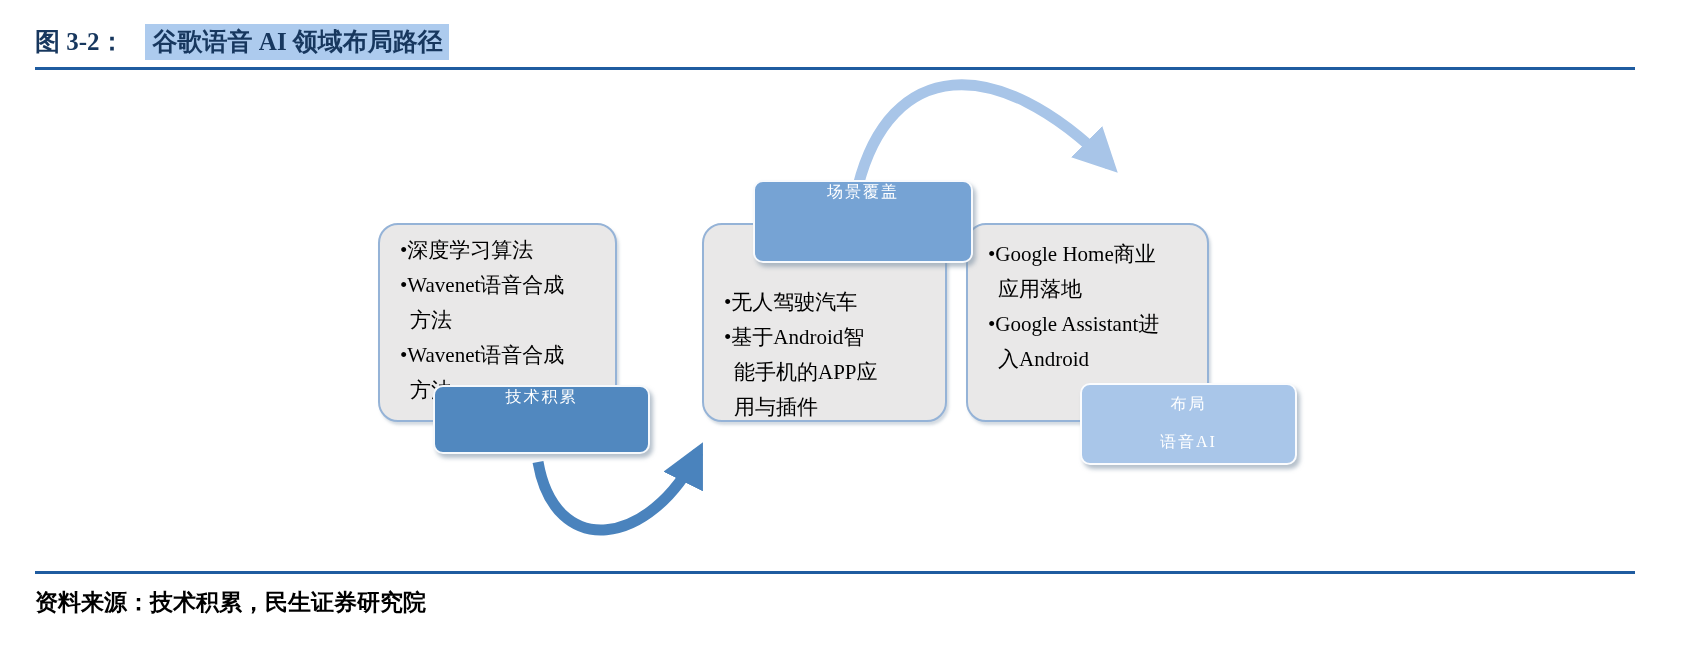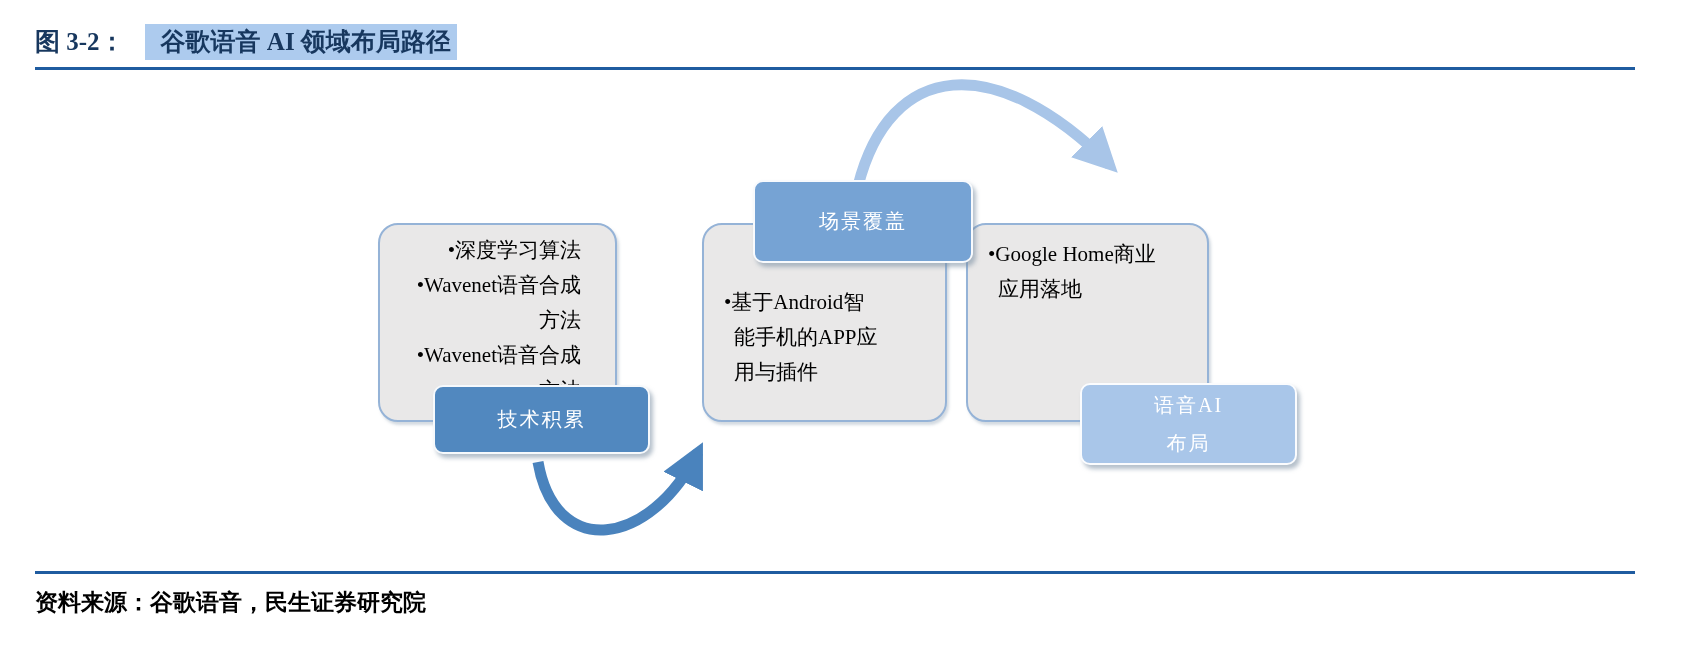--- a/index.html
+++ b/index.html
@@ -19,21 +19,21 @@
     top: 24px;
     font-size: 25px;
     font-weight: bold;
     color: var(--title_navy);
     white-space: nowrap;
   }
   .figure-label { display: inline-block; margin-right: 20px; }
   .figure-title {
     display: inline-block;
     background: var(--title_highlight);
-    padding: 1px 6px 2px 16px;
+    padding: 1px 6px 2px 8px;
   }
 
   .rule {
     position: absolute;
     left: 35px;
     width: 1600px;
     height: 3px;
     background: var(--rule_blue);
   }
   .rule-top    { top: 67px; }
@@ -52,41 +52,41 @@
   }
   .box1 { left: 378px;  width: 239px; }
   .box2 { left: 702px;  width: 245px; }
   .box3 { left: 966px; width: 243px; }
 
   .bullets {
     font-size: 21px;
     line-height: 35px;
     color: #000000;
   }
-  .box1 .bullets { padding: 8px 19px 0 30px; width: 220px; text-align: right; }
+  .box1 .bullets { padding: 8px 19px 0 20px; width: 220px; }
   .box2 .bullets { padding: 60px 35px 0 20px; width: 210px; }
   .box3 .bullets { padding: 12px 23px 0 20px; width: 220px; }
 
   .bullet-item { padding-left: 10px; text-indent: -10px; }
   .bullet-item::before { content: "\2022"; }
 
   
   .stage-label {
     position: absolute;
     border-radius: 10px;
     border: 2px solid rgba(255,255,255,0.95);
     box-shadow: 3px 4px 4px rgba(120,140,160,0.55);
     color: #ffffff;
-    font-size: 20px;
+    font-size: 16px;
     letter-spacing: 2px;
     text-align: center;
     z-index: 3;
     display: flex;
     flex-direction: column;
-    justify-content: center;
+    justify-content: flex-start;
   }
   .stage1 { left: 433px;  top: 385px; width: 217px; height: 69px; background: var(--stage1_blue); }
   .stage2 { left: 753px;  top: 180px; width: 220px; height: 83px; background: var(--stage2_blue); }
   .stage3 { left: 1080px; top: 383px; width: 217px; height: 82px; background: var(--stage3_blue); line-height: 38px; }
 
   
   .arrows {
     position: absolute;
     left: 0; top: 0;
     width: 1692px; height: 650px;
@@ -134,39 +134,41 @@
   <div class="gray-box box1">
     <div class="bullets">
       <div class="bullet-item">深度学习算法</div>
       <div class="bullet-item">Wavenet语音合成方法</div>
       <div class="bullet-item">Wavenet语音合成方法</div>
     </div>
   </div>
 
   <div class="gray-box box2">
     <div class="bullets">
+      <div class="bullet-item">无人驾驶汽车</div>
       <div class="bullet-item">基于Android智能手机的APP应用与插件</div>
     </div>
   </div>
 
   <div class="gray-box box3">
     <div class="bullets">
       <div class="bullet-item">Google Home商业应用落地</div>
+      <div class="bullet-item">Google Assistant进入Android</div>
     </div>
   </div>
 
   <div class="stage-label stage1">
     <div>技术积累</div>
   </div>
 
   <div class="stage-label stage2">
     <div>场景覆盖</div>
   </div>
 
   <div class="stage-label stage3">
+    <div>布局</div>
     <div>语音AI</div>
-    <div>布局</div>
   </div>
 
   <div class="rule rule-bottom"></div>
-  <div class="source-text">资料来源：谷歌语音，民生证券研究院</div>
+  <div class="source-text">资料来源：技术积累，民生证券研究院</div>
 
 </div>
 
 </body></html>

